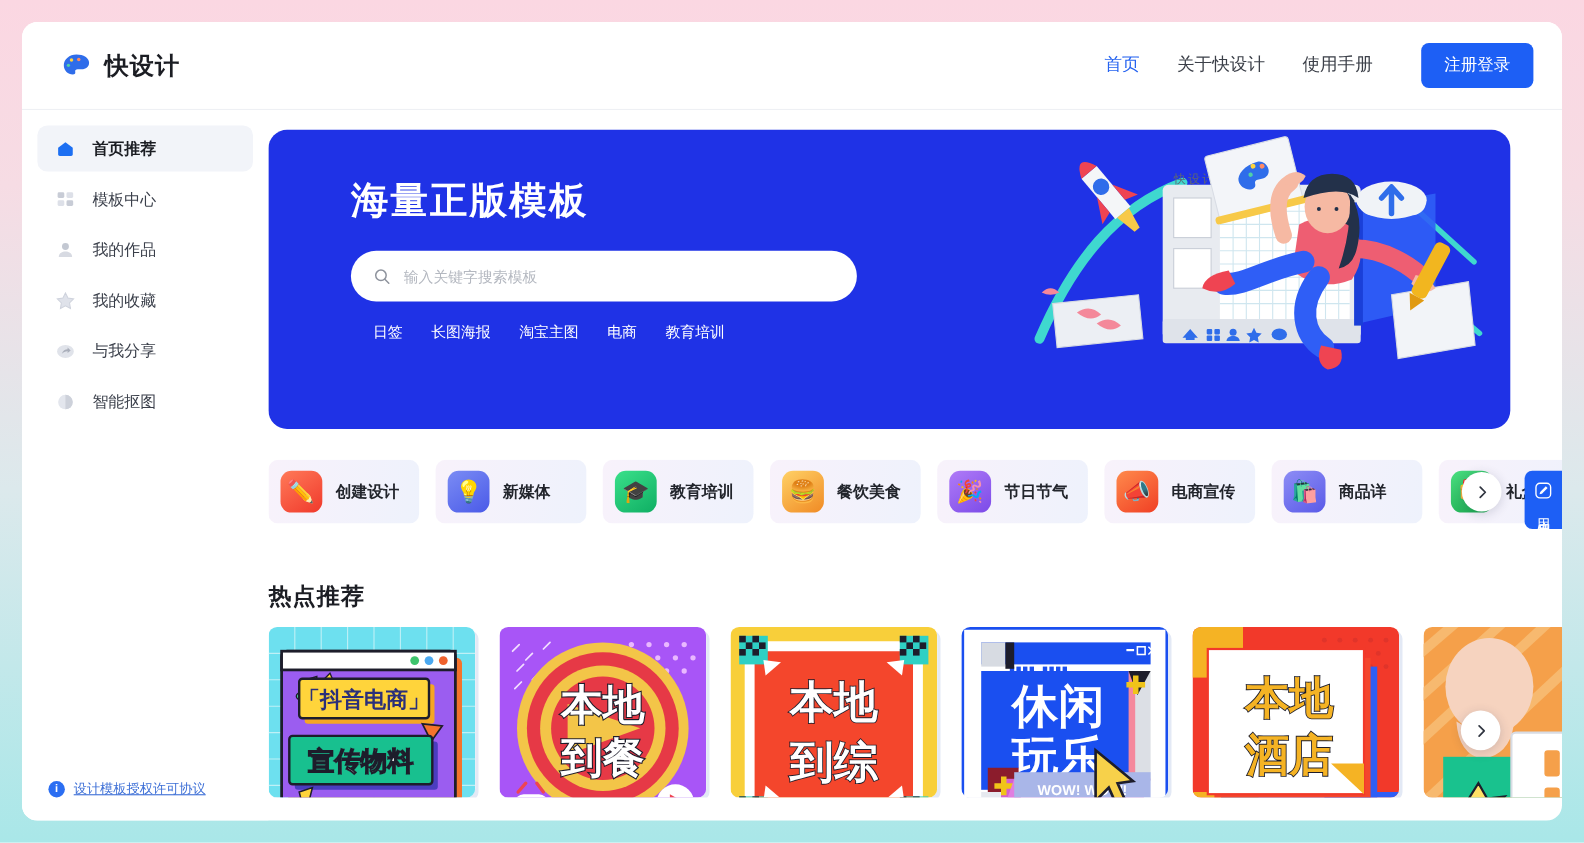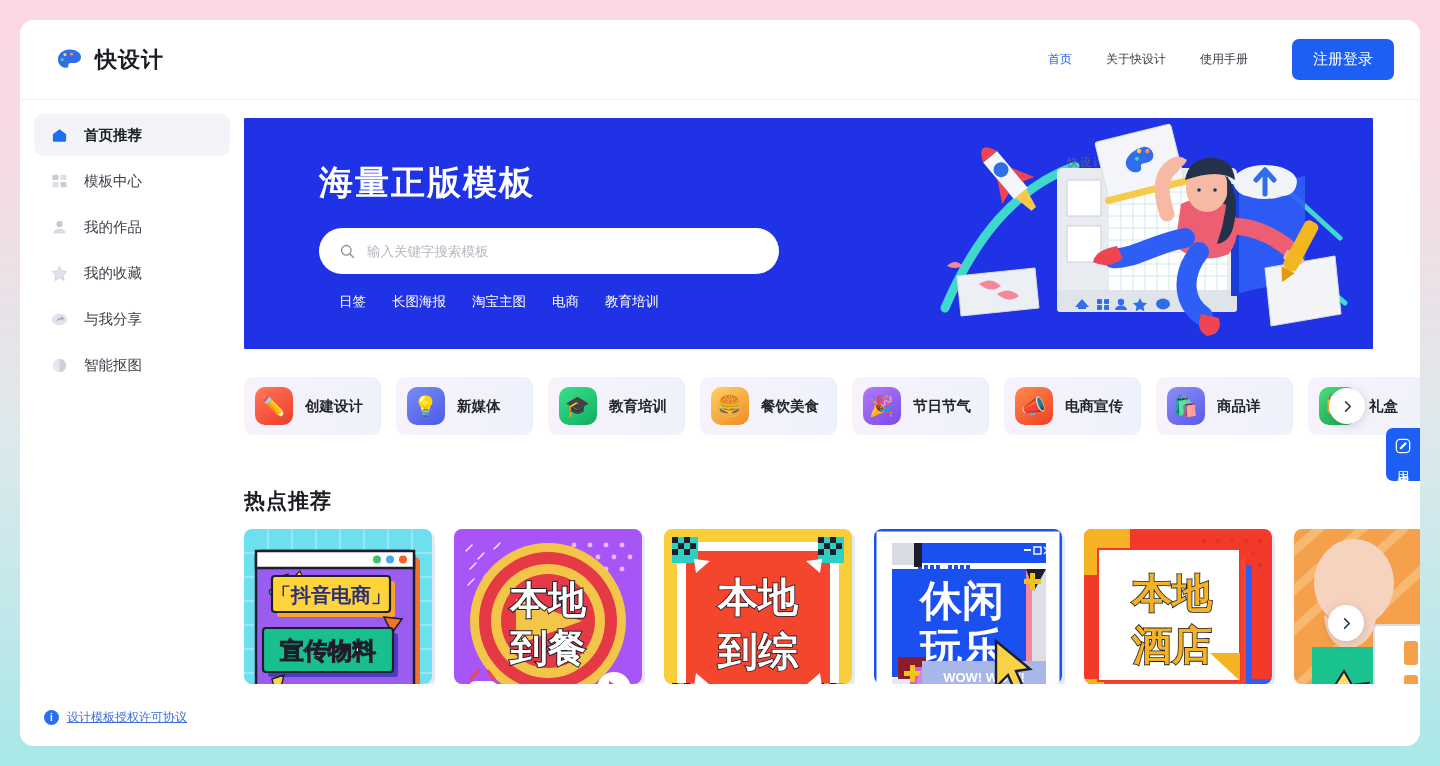--- a/index.html
+++ b/index.html
@@ -31,21 +31,21 @@
     align-items: center;
     padding: 0 26px 0 34px;
     background: #ffffff;
     border-bottom: 1px solid #eef0f4;
   }
   .brand { display: flex; align-items: center; gap: 11px; }
   .brand-logo { width: 30px; height: 30px; position: relative; }
   .brand-name { font-size: 22px; font-weight: bold; color: #1b1d23; letter-spacing: 1px; }
   .nav { margin-left: auto; display: flex; align-items: center; gap: 34px; }
   .nav-link {
-    font-size: 12px; color: #3c4049; cursor: pointer; white-space: nowrap;
+    font-size: 16px; color: #3c4049; cursor: pointer; white-space: nowrap;
   }
   .nav-link.active { color: #2563f0; }
   .login-btn {
     margin-left: 10px;
     background: #1d5ff5;
     color: #fff;
     font-size: 15px;
     border: none;
     border-radius: 7px;
     padding: 11px 21px;
@@ -95,23 +95,23 @@
   .main {
     flex: 1; min-width: 0;
     padding: 18px 0 0 0;
     overflow: hidden;
     position: relative;
   }
 
   
   .banner {
     margin: 0 47px 0 0;
-    height: 231px;
+    height: 272px;
     background: #1f32e6;
-    border-radius: 1px;
+    border-radius: 17px;
     position: relative;
     overflow: hidden;
     display: flex;
   }
   .banner-left { padding: 42px 0 0 75px; width: 560px; z-index: 2; }
   .banner-title {
     font-size: 34px; font-weight: bold; color: #fff; letter-spacing: 2px;
   }
   .search-box {
     margin-top: 22px;

